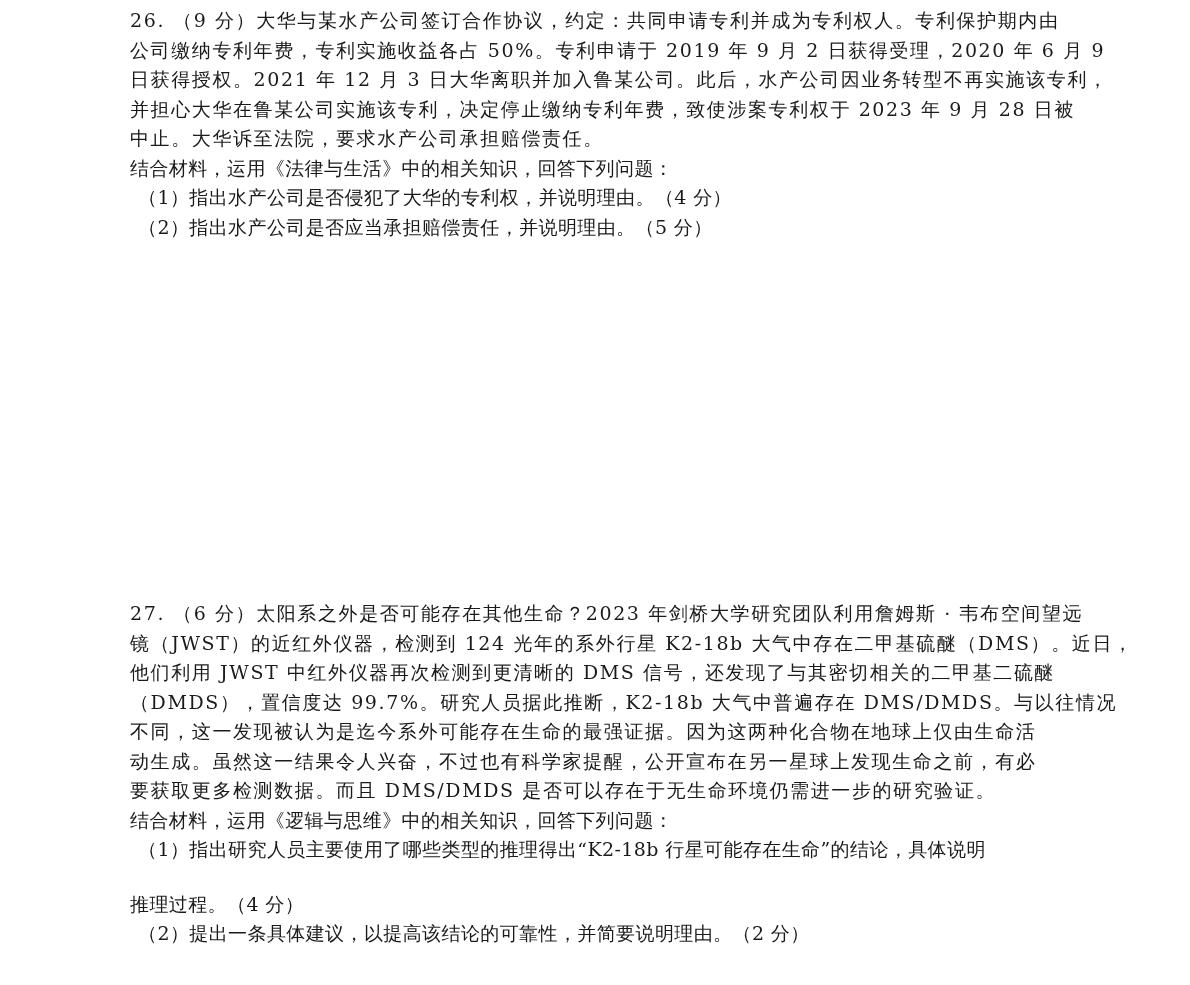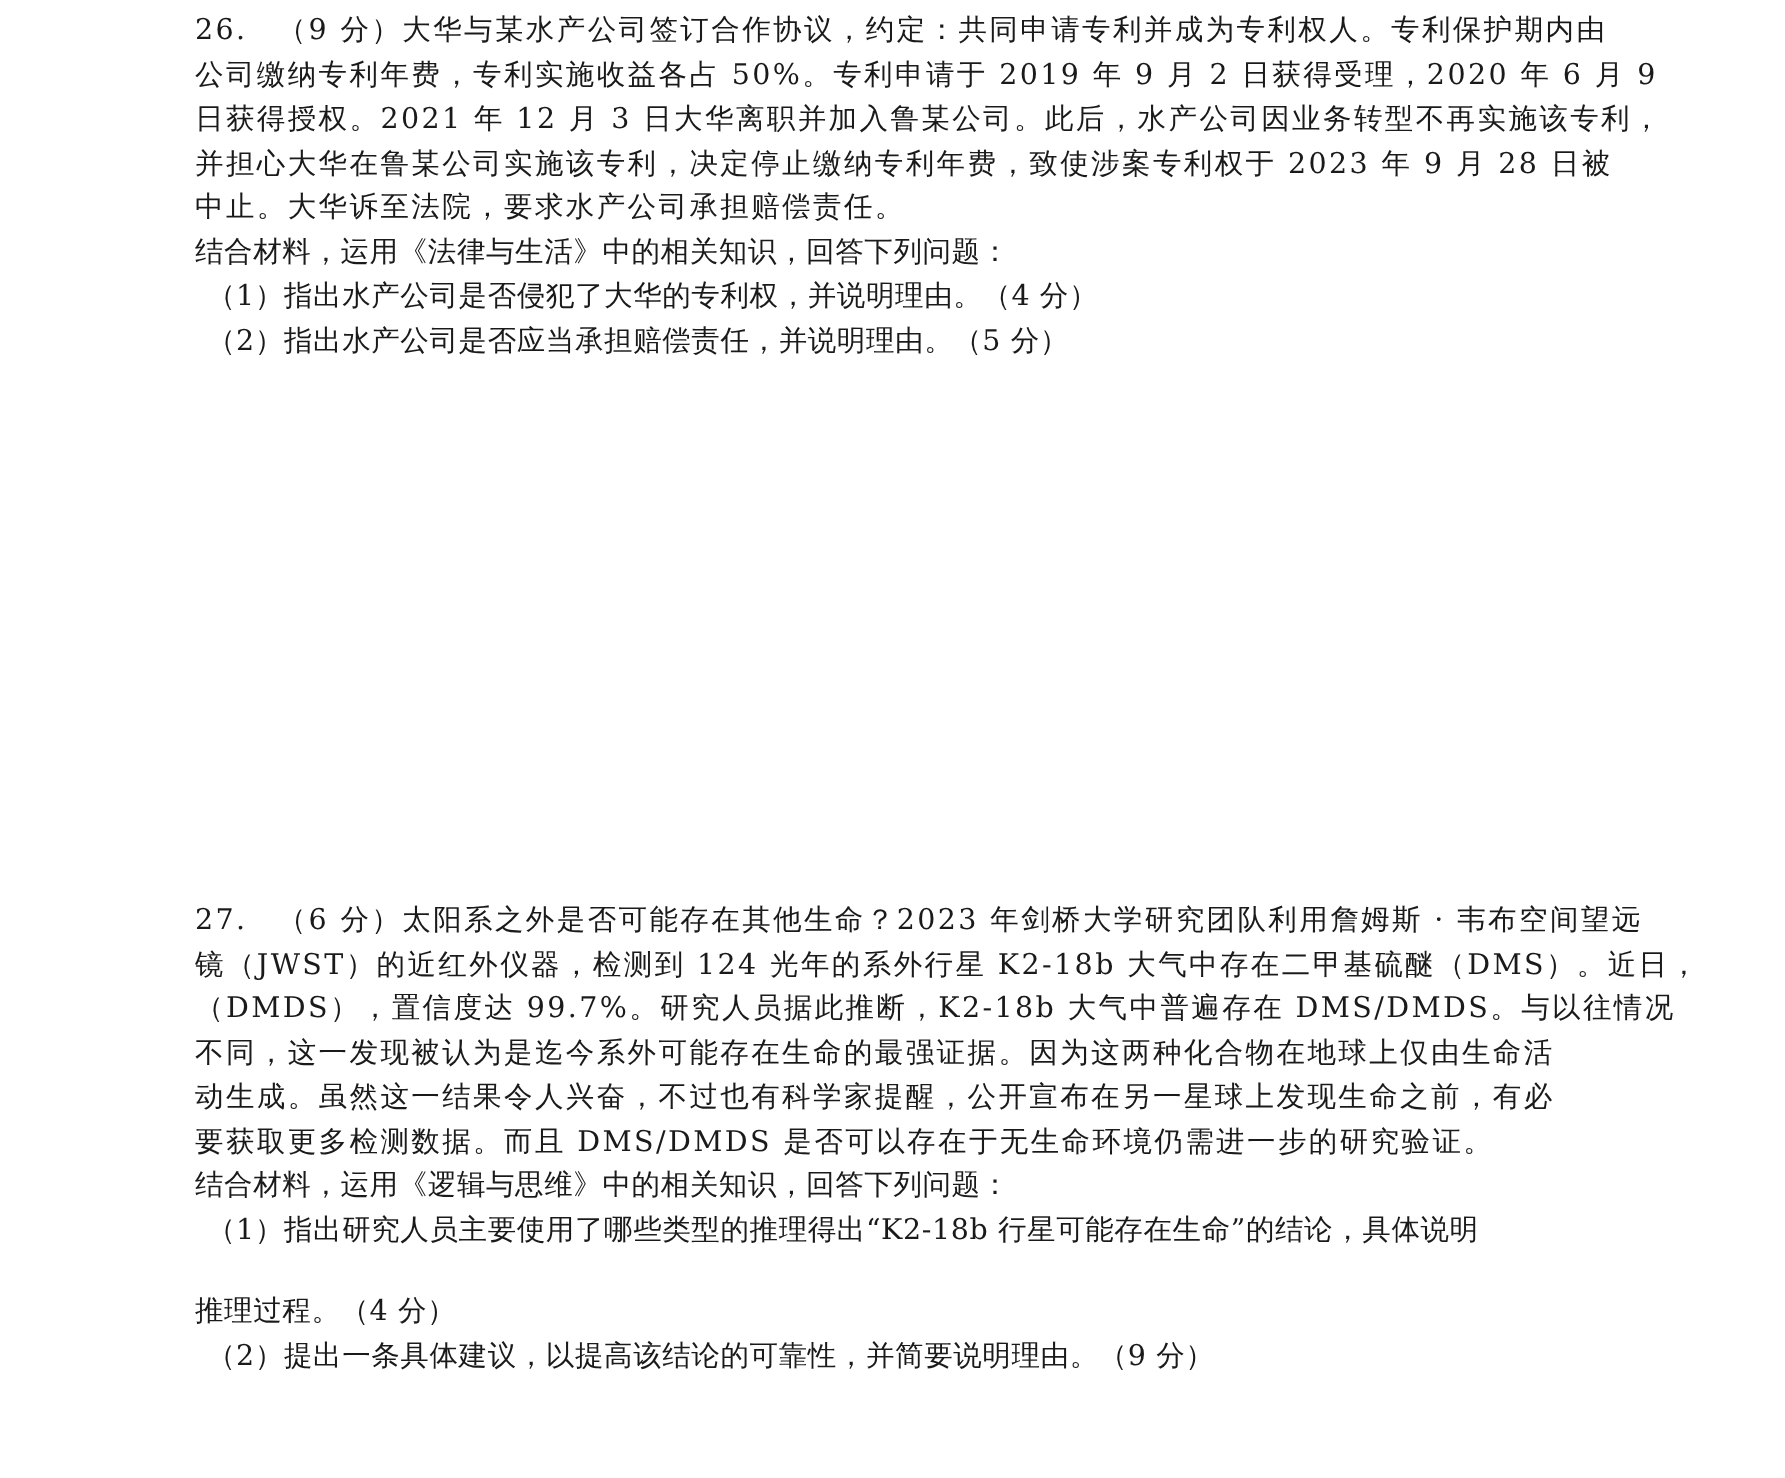--- a/index.html
+++ b/index.html
@@ -6,21 +6,21 @@
   body { width: 1190px; height: 985px; position: relative; overflow: hidden;
          font-family: "DejaVu Serif", "Liberation Serif", serif; color: #1a1a1a; }
   .q { position: absolute; left: 130px; width: 930px; }
   .q26 { top: 6px; }
   .q27 { top: 599px; }
   .line { font-size: 19px; line-height: 29.5px; height: 29.5px; white-space: nowrap; letter-spacing: 0.9px; }
   .stem .line { letter-spacing: 1.6px; }
   .prompt { letter-spacing: 0.4px; }
   .sub { padding-left: 8px; letter-spacing: 0.4px; }
   .sub2 { letter-spacing: 0.4px; margin-top: 25px; }
-  .num { margin-right: 20px; }
+  .num { margin-right: 8px; }
 </style>
 </head>
 <body>
 
 <div class="q q26">
   <div class="stem">
     <div class="line"><span class="num">26.</span><span>（9 分）</span><span>大华与某水产公司签订合作协议，约定：共同申请专利并成为专利权人。专利保护期内由</span></div>
     <div class="line">公司缴纳专利年费，专利实施收益各占 50%。专利申请于 2019 年 9 月 2 日获得受理，2020 年 6 月 9</div>
     <div class="line">日获得授权。2021 年 12 月 3 日大华离职并加入鲁某公司。此后，水产公司因业务转型不再实施该专利，</div>
     <div class="line">并担心大华在鲁某公司实施该专利，决定停止缴纳专利年费，致使涉案专利权于 2023 年 9 月 28 日被</div>
@@ -28,22 +28,23 @@
   </div>
   <div class="line prompt">结合材料，运用《法律与生活》中的相关知识，回答下列问题：</div>
   <div class="line sub"><span>（1）</span><span>指出水产公司是否侵犯了大华的专利权，并说明理由。（4 分）</span></div>
   <div class="line sub"><span>（2）</span><span>指出水产公司是否应当承担赔偿责任，并说明理由。（5 分）</span></div>
 </div>
 
 <div class="q q27">
   <div class="stem">
     <div class="line"><span class="num">27.</span><span>（6 分）</span><span>太阳系之外是否可能存在其他生命？2023 年剑桥大学研究团队利用詹姆斯 · 韦布空间望远</span></div>
     <div class="line">镜（JWST）的近红外仪器，检测到 124 光年的系外行星 K2-18b 大气中存在二甲基硫醚（DMS）。近日，</div>
+    <div class="line">他们利用 JWST 中红外仪器再次检测到更清晰的 DMS 信号，还发现了与其密切相关的二甲基二硫醚</div>
     <div class="line">（DMDS），置信度达 99.7%。研究人员据此推断，K2-18b 大气中普遍存在 DMS/DMDS。与以往情况</div>
     <div class="line">不同，这一发现被认为是迄今系外可能存在生命的最强证据。因为这两种化合物在地球上仅由生命活</div>
     <div class="line">动生成。虽然这一结果令人兴奋，不过也有科学家提醒，公开宣布在另一星球上发现生命之前，有必</div>
     <div class="line">要获取更多检测数据。而且 DMS/DMDS 是否可以存在于无生命环境仍需进一步的研究验证。</div>
   </div>
   <div class="line prompt">结合材料，运用《逻辑与思维》中的相关知识，回答下列问题：</div>
   <div class="line sub"><span>（1）</span><span>指出研究人员主要使用了哪些类型的推理得出“K2-18b 行星可能存在生命”的结论，具体说明</span></div>
   <div class="line sub2">推理过程。（4 分）</div>
-  <div class="line sub"><span>（2）</span><span>提出一条具体建议，以提高该结论的可靠性，并简要说明理由。（9 分）</span></div>
+  <div class="line sub"><span>（2）</span><span>提出一条具体建议，以提高该结论的可靠性，并简要说明理由。（2 分）</span></div>
 </div>
 
 </body></html>

